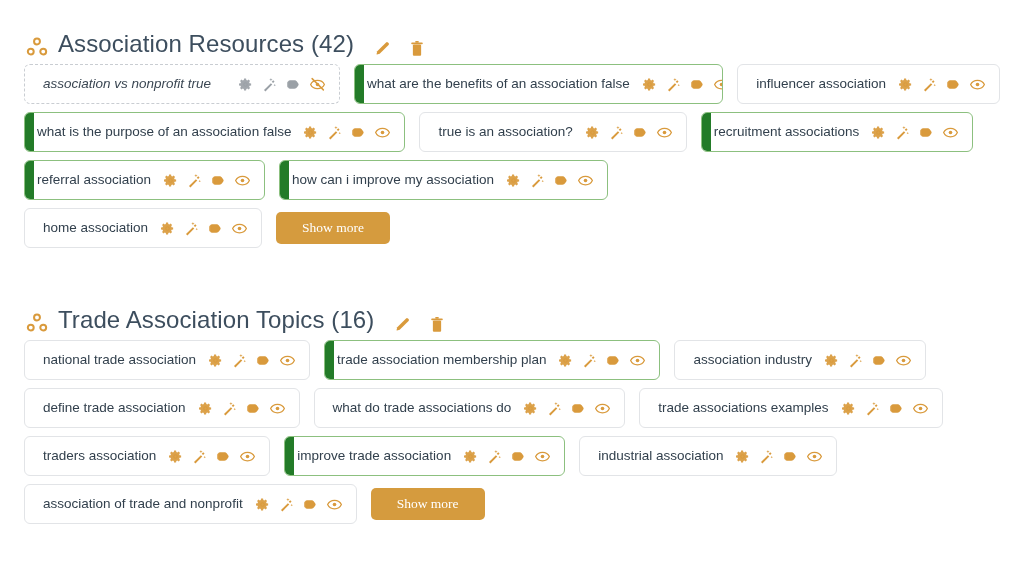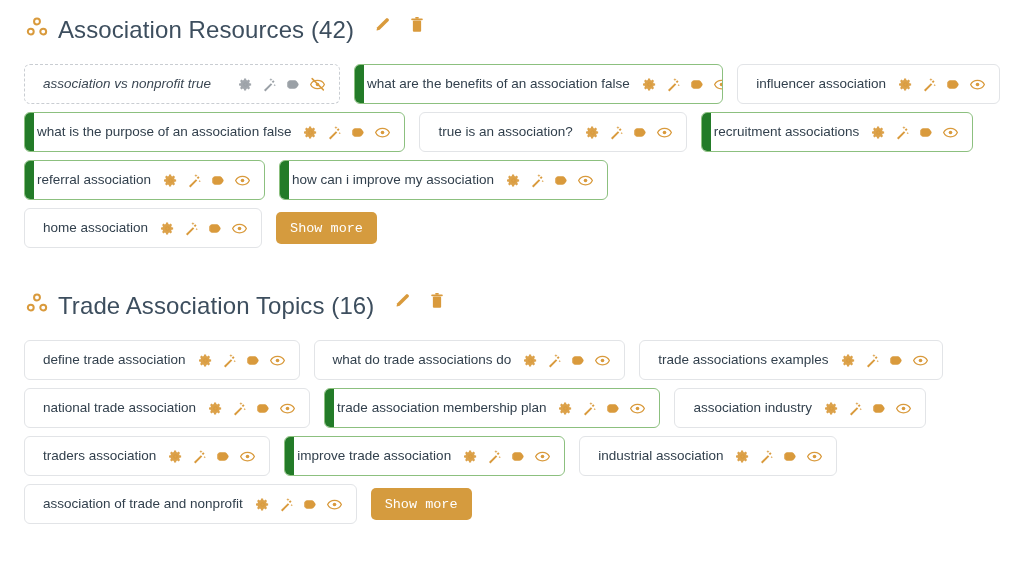--- a/index.html
+++ b/index.html
@@ -17,21 +17,21 @@
     width: 1024px;
     height: 576px;
     padding: 16px 24px 0 24px;
     background: #ffffff;
   }
 
   
   .section { margin-bottom: 8px; }
   .section-header {
     display: flex;
-    align-items: flex-start;
+    align-items: flex-end;
     gap: 10px;
     height: 42px;
     padding-left: 2px;
   }
   .nodes-icon { width: 22px; height: 22px; flex: none; display: block; }
   .section-title {
     font-size: 24px;
     color: #3d4e5e;
     font-weight: 400;
     letter-spacing: .1px;
@@ -96,28 +96,28 @@
     font-style: italic;
     color: #3b4753;
   }
 
   
   .show-more {
     display: inline-flex;
     align-items: center;
     justify-content: center;
     height: 32px;
-    padding: 0 14px;
+    padding: 0 26px;
     background: #d59b3e;
     color: #ffffff;
     font-size: 13.5px;
     border: none;
     border-radius: 5px;
     cursor: pointer;
-    font-family: Liberation Mono, monospace;
+    font-family: Liberation Serif, serif;
     white-space: nowrap;
   }
   .spacer-block { height: 36px; }
 </style>
 </head>
 <body>
 
 <div class="page">
   <div id="sections-container">
       <div class="section">
@@ -376,91 +376,20 @@
             <svg viewBox="0 0 24 24" class="hdr-btn">
               <rect x="6.5" y="6" width="11" height="15" rx="1.4" fill="#d99a3c"></rect>
      <rect x="4.3" y="3.2" width="15.4" height="2.6" rx="1" fill="#d99a3c"></rect>
      <rect x="9.6" y="1.2" width="4.8" height="2.4" rx="1" fill="#d99a3c"></rect>
             </svg>
           </div>
         </div>
         <div class="rows">
           <div class="row">
             <div class="chip">
-              <span class="chip-label">define trade association</span>
-              <span class="chip-actions">
-                <svg viewBox="0 0 24 24" class="act">
-                  <path fill="#d99a3c" d="M12 8.3a3.7 3.7 0 1 0 0 7.4 3.7 3.7 0 0 0 0-7.4zm0 5.6a1.9 1.9 0 1 1 0-3.8 1.9 1.9 0 0 1 0 3.8z"></path>
-     <path fill="#d99a3c" d="M21 13.6v-3.2l-2.5-.4a6.9 6.9 0 0 0-.7-1.7l1.5-2-2.3-2.3-2 1.5a6.9 6.9 0 0 0-1.7-.7L12.9 2.3H9.7L9.3 4.8a6.9 6.9 0 0 0-1.7.7l-2-1.5L3.3 6.3l1.5 2a6.9 6.9 0 0 0-.7 1.7L1.6 10.4v3.2l2.5.4c.16.6.4 1.17.7 1.7l-1.5 2 2.3 2.3 2-1.5c.53.3 1.1.54 1.7.7l.4 2.5h3.2l.4-2.5c.6-.16 1.17-.4 1.7-.7l2 1.5 2.3-2.3-1.5-2c.3-.53.54-1.1.7-1.7z" opacity="0.92"></path>
-                </svg>
-                <svg viewBox="0 0 24 24" class="act">
-                  <path d="M3.2 20.8l11-11 2.2 2.2-11 11z" fill="#d99a3c"></path>
-     <path d="M15.6 7.4l2.2 2.2 2.3-2.3-2.2-2.2z" fill="#d99a3c"></path>
-     <path d="M14.3 1.4l.75 2.0 2.0.75-2.0.75-.75 2.0-.75-2.0-2.0-.75 2.0-.75z" fill="#d99a3c"></path>
-     <path d="M20.4 11.2l.52 1.35 1.35.52-1.35.52-.52 1.35-.52-1.35-1.35-.52 1.35-.52z" fill="#d99a3c"></path>
-                </svg>
-                <svg viewBox="0 0 24 24" class="act">
-                  <path d="M3.4 8.2C3.4 6.6 4.7 5.3 6.3 5.3h7.1c1.9 0 3.6 1 4.6 2.6l1.9 3c.4.7.4 1.5 0 2.2l-1.9 3a5.4 5.4 0 0 1-4.6 2.6H6.3a2.9 2.9 0 0 1-2.9-2.9z" fill="#d99a3c"></path>
-     <path d="M1.6 9.4c0-1.2 1-2.2 2.2-2.2h2.1v9.6H3.8a2.2 2.2 0 0 1-2.2-2.2z" fill="#d99a3c" opacity="0.75"></path>
-                </svg>
-                <svg viewBox="0 0 24 24" class="act">
-                  <path d="M12 5.2C6.9 5.2 2.6 8.4 1 12c1.6 3.6 5.9 6.8 11 6.8S21.4 15.6 23 12c-1.6-3.6-5.9-6.8-11-6.8z" fill="none" stroke="#d99a3c" stroke-width="2"></path>
-     <circle cx="12" cy="12" r="2.9" fill="#d99a3c"></circle>
-                </svg>
-              </span>
-            </div>
-            <div class="chip">
-              <span class="chip-label">what do trade associations do</span>
-              <span class="chip-actions">
-                <svg viewBox="0 0 24 24" class="act">
-                  <path fill="#d99a3c" d="M12 8.3a3.7 3.7 0 1 0 0 7.4 3.7 3.7 0 0 0 0-7.4zm0 5.6a1.9 1.9 0 1 1 0-3.8 1.9 1.9 0 0 1 0 3.8z"></path>
-     <path fill="#d99a3c" d="M21 13.6v-3.2l-2.5-.4a6.9 6.9 0 0 0-.7-1.7l1.5-2-2.3-2.3-2 1.5a6.9 6.9 0 0 0-1.7-.7L12.9 2.3H9.7L9.3 4.8a6.9 6.9 0 0 0-1.7.7l-2-1.5L3.3 6.3l1.5 2a6.9 6.9 0 0 0-.7 1.7L1.6 10.4v3.2l2.5.4c.16.6.4 1.17.7 1.7l-1.5 2 2.3 2.3 2-1.5c.53.3 1.1.54 1.7.7l.4 2.5h3.2l.4-2.5c.6-.16 1.17-.4 1.7-.7l2 1.5 2.3-2.3-1.5-2c.3-.53.54-1.1.7-1.7z" opacity="0.92"></path>
-                </svg>
-                <svg viewBox="0 0 24 24" class="act">
-                  <path d="M3.2 20.8l11-11 2.2 2.2-11 11z" fill="#d99a3c"></path>
-     <path d="M15.6 7.4l2.2 2.2 2.3-2.3-2.2-2.2z" fill="#d99a3c"></path>
-     <path d="M14.3 1.4l.75 2.0 2.0.75-2.0.75-.75 2.0-.75-2.0-2.0-.75 2.0-.75z" fill="#d99a3c"></path>
-     <path d="M20.4 11.2l.52 1.35 1.35.52-1.35.52-.52 1.35-.52-1.35-1.35-.52 1.35-.52z" fill="#d99a3c"></path>
-                </svg>
-                <svg viewBox="0 0 24 24" class="act">
-                  <path d="M3.4 8.2C3.4 6.6 4.7 5.3 6.3 5.3h7.1c1.9 0 3.6 1 4.6 2.6l1.9 3c.4.7.4 1.5 0 2.2l-1.9 3a5.4 5.4 0 0 1-4.6 2.6H6.3a2.9 2.9 0 0 1-2.9-2.9z" fill="#d99a3c"></path>
-     <path d="M1.6 9.4c0-1.2 1-2.2 2.2-2.2h2.1v9.6H3.8a2.2 2.2 0 0 1-2.2-2.2z" fill="#d99a3c" opacity="0.75"></path>
-                </svg>
-                <svg viewBox="0 0 24 24" class="act">
-                  <path d="M12 5.2C6.9 5.2 2.6 8.4 1 12c1.6 3.6 5.9 6.8 11 6.8S21.4 15.6 23 12c-1.6-3.6-5.9-6.8-11-6.8z" fill="none" stroke="#d99a3c" stroke-width="2"></path>
-     <circle cx="12" cy="12" r="2.9" fill="#d99a3c"></circle>
-                </svg>
-              </span>
-            </div>
-            <div class="chip">
-              <span class="chip-label">trade associations examples</span>
-              <span class="chip-actions">
-                <svg viewBox="0 0 24 24" class="act">
-                  <path fill="#d99a3c" d="M12 8.3a3.7 3.7 0 1 0 0 7.4 3.7 3.7 0 0 0 0-7.4zm0 5.6a1.9 1.9 0 1 1 0-3.8 1.9 1.9 0 0 1 0 3.8z"></path>
-     <path fill="#d99a3c" d="M21 13.6v-3.2l-2.5-.4a6.9 6.9 0 0 0-.7-1.7l1.5-2-2.3-2.3-2 1.5a6.9 6.9 0 0 0-1.7-.7L12.9 2.3H9.7L9.3 4.8a6.9 6.9 0 0 0-1.7.7l-2-1.5L3.3 6.3l1.5 2a6.9 6.9 0 0 0-.7 1.7L1.6 10.4v3.2l2.5.4c.16.6.4 1.17.7 1.7l-1.5 2 2.3 2.3 2-1.5c.53.3 1.1.54 1.7.7l.4 2.5h3.2l.4-2.5c.6-.16 1.17-.4 1.7-.7l2 1.5 2.3-2.3-1.5-2c.3-.53.54-1.1.7-1.7z" opacity="0.92"></path>
-                </svg>
-                <svg viewBox="0 0 24 24" class="act">
-                  <path d="M3.2 20.8l11-11 2.2 2.2-11 11z" fill="#d99a3c"></path>
-     <path d="M15.6 7.4l2.2 2.2 2.3-2.3-2.2-2.2z" fill="#d99a3c"></path>
-     <path d="M14.3 1.4l.75 2.0 2.0.75-2.0.75-.75 2.0-.75-2.0-2.0-.75 2.0-.75z" fill="#d99a3c"></path>
-     <path d="M20.4 11.2l.52 1.35 1.35.52-1.35.52-.52 1.35-.52-1.35-1.35-.52 1.35-.52z" fill="#d99a3c"></path>
-                </svg>
-                <svg viewBox="0 0 24 24" class="act">
-                  <path d="M3.4 8.2C3.4 6.6 4.7 5.3 6.3 5.3h7.1c1.9 0 3.6 1 4.6 2.6l1.9 3c.4.7.4 1.5 0 2.2l-1.9 3a5.4 5.4 0 0 1-4.6 2.6H6.3a2.9 2.9 0 0 1-2.9-2.9z" fill="#d99a3c"></path>
-     <path d="M1.6 9.4c0-1.2 1-2.2 2.2-2.2h2.1v9.6H3.8a2.2 2.2 0 0 1-2.2-2.2z" fill="#d99a3c" opacity="0.75"></path>
-                </svg>
-                <svg viewBox="0 0 24 24" class="act">
-                  <path d="M12 5.2C6.9 5.2 2.6 8.4 1 12c1.6 3.6 5.9 6.8 11 6.8S21.4 15.6 23 12c-1.6-3.6-5.9-6.8-11-6.8z" fill="none" stroke="#d99a3c" stroke-width="2"></path>
-     <circle cx="12" cy="12" r="2.9" fill="#d99a3c"></circle>
-                </svg>
-              </span>
-            </div>
-          </div>
-          <div class="row">
-            <div class="chip">
               <span class="chip-label">national trade association</span>
               <span class="chip-actions">
                 <svg viewBox="0 0 24 24" class="act">
                   <path fill="#d99a3c" d="M12 8.3a3.7 3.7 0 1 0 0 7.4 3.7 3.7 0 0 0 0-7.4zm0 5.6a1.9 1.9 0 1 1 0-3.8 1.9 1.9 0 0 1 0 3.8z"></path>
      <path fill="#d99a3c" d="M21 13.6v-3.2l-2.5-.4a6.9 6.9 0 0 0-.7-1.7l1.5-2-2.3-2.3-2 1.5a6.9 6.9 0 0 0-1.7-.7L12.9 2.3H9.7L9.3 4.8a6.9 6.9 0 0 0-1.7.7l-2-1.5L3.3 6.3l1.5 2a6.9 6.9 0 0 0-.7 1.7L1.6 10.4v3.2l2.5.4c.16.6.4 1.17.7 1.7l-1.5 2 2.3 2.3 2-1.5c.53.3 1.1.54 1.7.7l.4 2.5h3.2l.4-2.5c.6-.16 1.17-.4 1.7-.7l2 1.5 2.3-2.3-1.5-2c.3-.53.54-1.1.7-1.7z" opacity="0.92"></path>
                 </svg>
                 <svg viewBox="0 0 24 24" class="act">
                   <path d="M3.2 20.8l11-11 2.2 2.2-11 11z" fill="#d99a3c"></path>
      <path d="M15.6 7.4l2.2 2.2 2.3-2.3-2.2-2.2z" fill="#d99a3c"></path>
      <path d="M14.3 1.4l.75 2.0 2.0.75-2.0.75-.75 2.0-.75-2.0-2.0-.75 2.0-.75z" fill="#d99a3c"></path>
@@ -494,20 +423,91 @@
      <path d="M1.6 9.4c0-1.2 1-2.2 2.2-2.2h2.1v9.6H3.8a2.2 2.2 0 0 1-2.2-2.2z" fill="#d99a3c" opacity="0.75"></path>
                 </svg>
                 <svg viewBox="0 0 24 24" class="act">
                   <path d="M12 5.2C6.9 5.2 2.6 8.4 1 12c1.6 3.6 5.9 6.8 11 6.8S21.4 15.6 23 12c-1.6-3.6-5.9-6.8-11-6.8z" fill="none" stroke="#d99a3c" stroke-width="2"></path>
      <circle cx="12" cy="12" r="2.9" fill="#d99a3c"></circle>
                 </svg>
               </span>
             </div>
             <div class="chip">
               <span class="chip-label">association industry</span>
+              <span class="chip-actions">
+                <svg viewBox="0 0 24 24" class="act">
+                  <path fill="#d99a3c" d="M12 8.3a3.7 3.7 0 1 0 0 7.4 3.7 3.7 0 0 0 0-7.4zm0 5.6a1.9 1.9 0 1 1 0-3.8 1.9 1.9 0 0 1 0 3.8z"></path>
+     <path fill="#d99a3c" d="M21 13.6v-3.2l-2.5-.4a6.9 6.9 0 0 0-.7-1.7l1.5-2-2.3-2.3-2 1.5a6.9 6.9 0 0 0-1.7-.7L12.9 2.3H9.7L9.3 4.8a6.9 6.9 0 0 0-1.7.7l-2-1.5L3.3 6.3l1.5 2a6.9 6.9 0 0 0-.7 1.7L1.6 10.4v3.2l2.5.4c.16.6.4 1.17.7 1.7l-1.5 2 2.3 2.3 2-1.5c.53.3 1.1.54 1.7.7l.4 2.5h3.2l.4-2.5c.6-.16 1.17-.4 1.7-.7l2 1.5 2.3-2.3-1.5-2c.3-.53.54-1.1.7-1.7z" opacity="0.92"></path>
+                </svg>
+                <svg viewBox="0 0 24 24" class="act">
+                  <path d="M3.2 20.8l11-11 2.2 2.2-11 11z" fill="#d99a3c"></path>
+     <path d="M15.6 7.4l2.2 2.2 2.3-2.3-2.2-2.2z" fill="#d99a3c"></path>
+     <path d="M14.3 1.4l.75 2.0 2.0.75-2.0.75-.75 2.0-.75-2.0-2.0-.75 2.0-.75z" fill="#d99a3c"></path>
+     <path d="M20.4 11.2l.52 1.35 1.35.52-1.35.52-.52 1.35-.52-1.35-1.35-.52 1.35-.52z" fill="#d99a3c"></path>
+                </svg>
+                <svg viewBox="0 0 24 24" class="act">
+                  <path d="M3.4 8.2C3.4 6.6 4.7 5.3 6.3 5.3h7.1c1.9 0 3.6 1 4.6 2.6l1.9 3c.4.7.4 1.5 0 2.2l-1.9 3a5.4 5.4 0 0 1-4.6 2.6H6.3a2.9 2.9 0 0 1-2.9-2.9z" fill="#d99a3c"></path>
+     <path d="M1.6 9.4c0-1.2 1-2.2 2.2-2.2h2.1v9.6H3.8a2.2 2.2 0 0 1-2.2-2.2z" fill="#d99a3c" opacity="0.75"></path>
+                </svg>
+                <svg viewBox="0 0 24 24" class="act">
+                  <path d="M12 5.2C6.9 5.2 2.6 8.4 1 12c1.6 3.6 5.9 6.8 11 6.8S21.4 15.6 23 12c-1.6-3.6-5.9-6.8-11-6.8z" fill="none" stroke="#d99a3c" stroke-width="2"></path>
+     <circle cx="12" cy="12" r="2.9" fill="#d99a3c"></circle>
+                </svg>
+              </span>
+            </div>
+          </div>
+          <div class="row">
+            <div class="chip">
+              <span class="chip-label">define trade association</span>
+              <span class="chip-actions">
+                <svg viewBox="0 0 24 24" class="act">
+                  <path fill="#d99a3c" d="M12 8.3a3.7 3.7 0 1 0 0 7.4 3.7 3.7 0 0 0 0-7.4zm0 5.6a1.9 1.9 0 1 1 0-3.8 1.9 1.9 0 0 1 0 3.8z"></path>
+     <path fill="#d99a3c" d="M21 13.6v-3.2l-2.5-.4a6.9 6.9 0 0 0-.7-1.7l1.5-2-2.3-2.3-2 1.5a6.9 6.9 0 0 0-1.7-.7L12.9 2.3H9.7L9.3 4.8a6.9 6.9 0 0 0-1.7.7l-2-1.5L3.3 6.3l1.5 2a6.9 6.9 0 0 0-.7 1.7L1.6 10.4v3.2l2.5.4c.16.6.4 1.17.7 1.7l-1.5 2 2.3 2.3 2-1.5c.53.3 1.1.54 1.7.7l.4 2.5h3.2l.4-2.5c.6-.16 1.17-.4 1.7-.7l2 1.5 2.3-2.3-1.5-2c.3-.53.54-1.1.7-1.7z" opacity="0.92"></path>
+                </svg>
+                <svg viewBox="0 0 24 24" class="act">
+                  <path d="M3.2 20.8l11-11 2.2 2.2-11 11z" fill="#d99a3c"></path>
+     <path d="M15.6 7.4l2.2 2.2 2.3-2.3-2.2-2.2z" fill="#d99a3c"></path>
+     <path d="M14.3 1.4l.75 2.0 2.0.75-2.0.75-.75 2.0-.75-2.0-2.0-.75 2.0-.75z" fill="#d99a3c"></path>
+     <path d="M20.4 11.2l.52 1.35 1.35.52-1.35.52-.52 1.35-.52-1.35-1.35-.52 1.35-.52z" fill="#d99a3c"></path>
+                </svg>
+                <svg viewBox="0 0 24 24" class="act">
+                  <path d="M3.4 8.2C3.4 6.6 4.7 5.3 6.3 5.3h7.1c1.9 0 3.6 1 4.6 2.6l1.9 3c.4.7.4 1.5 0 2.2l-1.9 3a5.4 5.4 0 0 1-4.6 2.6H6.3a2.9 2.9 0 0 1-2.9-2.9z" fill="#d99a3c"></path>
+     <path d="M1.6 9.4c0-1.2 1-2.2 2.2-2.2h2.1v9.6H3.8a2.2 2.2 0 0 1-2.2-2.2z" fill="#d99a3c" opacity="0.75"></path>
+                </svg>
+                <svg viewBox="0 0 24 24" class="act">
+                  <path d="M12 5.2C6.9 5.2 2.6 8.4 1 12c1.6 3.6 5.9 6.8 11 6.8S21.4 15.6 23 12c-1.6-3.6-5.9-6.8-11-6.8z" fill="none" stroke="#d99a3c" stroke-width="2"></path>
+     <circle cx="12" cy="12" r="2.9" fill="#d99a3c"></circle>
+                </svg>
+              </span>
+            </div>
+            <div class="chip">
+              <span class="chip-label">what do trade associations do</span>
+              <span class="chip-actions">
+                <svg viewBox="0 0 24 24" class="act">
+                  <path fill="#d99a3c" d="M12 8.3a3.7 3.7 0 1 0 0 7.4 3.7 3.7 0 0 0 0-7.4zm0 5.6a1.9 1.9 0 1 1 0-3.8 1.9 1.9 0 0 1 0 3.8z"></path>
+     <path fill="#d99a3c" d="M21 13.6v-3.2l-2.5-.4a6.9 6.9 0 0 0-.7-1.7l1.5-2-2.3-2.3-2 1.5a6.9 6.9 0 0 0-1.7-.7L12.9 2.3H9.7L9.3 4.8a6.9 6.9 0 0 0-1.7.7l-2-1.5L3.3 6.3l1.5 2a6.9 6.9 0 0 0-.7 1.7L1.6 10.4v3.2l2.5.4c.16.6.4 1.17.7 1.7l-1.5 2 2.3 2.3 2-1.5c.53.3 1.1.54 1.7.7l.4 2.5h3.2l.4-2.5c.6-.16 1.17-.4 1.7-.7l2 1.5 2.3-2.3-1.5-2c.3-.53.54-1.1.7-1.7z" opacity="0.92"></path>
+                </svg>
+                <svg viewBox="0 0 24 24" class="act">
+                  <path d="M3.2 20.8l11-11 2.2 2.2-11 11z" fill="#d99a3c"></path>
+     <path d="M15.6 7.4l2.2 2.2 2.3-2.3-2.2-2.2z" fill="#d99a3c"></path>
+     <path d="M14.3 1.4l.75 2.0 2.0.75-2.0.75-.75 2.0-.75-2.0-2.0-.75 2.0-.75z" fill="#d99a3c"></path>
+     <path d="M20.4 11.2l.52 1.35 1.35.52-1.35.52-.52 1.35-.52-1.35-1.35-.52 1.35-.52z" fill="#d99a3c"></path>
+                </svg>
+                <svg viewBox="0 0 24 24" class="act">
+                  <path d="M3.4 8.2C3.4 6.6 4.7 5.3 6.3 5.3h7.1c1.9 0 3.6 1 4.6 2.6l1.9 3c.4.7.4 1.5 0 2.2l-1.9 3a5.4 5.4 0 0 1-4.6 2.6H6.3a2.9 2.9 0 0 1-2.9-2.9z" fill="#d99a3c"></path>
+     <path d="M1.6 9.4c0-1.2 1-2.2 2.2-2.2h2.1v9.6H3.8a2.2 2.2 0 0 1-2.2-2.2z" fill="#d99a3c" opacity="0.75"></path>
+                </svg>
+                <svg viewBox="0 0 24 24" class="act">
+                  <path d="M12 5.2C6.9 5.2 2.6 8.4 1 12c1.6 3.6 5.9 6.8 11 6.8S21.4 15.6 23 12c-1.6-3.6-5.9-6.8-11-6.8z" fill="none" stroke="#d99a3c" stroke-width="2"></path>
+     <circle cx="12" cy="12" r="2.9" fill="#d99a3c"></circle>
+                </svg>
+              </span>
+            </div>
+            <div class="chip">
+              <span class="chip-label">trade associations examples</span>
               <span class="chip-actions">
                 <svg viewBox="0 0 24 24" class="act">
                   <path fill="#d99a3c" d="M12 8.3a3.7 3.7 0 1 0 0 7.4 3.7 3.7 0 0 0 0-7.4zm0 5.6a1.9 1.9 0 1 1 0-3.8 1.9 1.9 0 0 1 0 3.8z"></path>
      <path fill="#d99a3c" d="M21 13.6v-3.2l-2.5-.4a6.9 6.9 0 0 0-.7-1.7l1.5-2-2.3-2.3-2 1.5a6.9 6.9 0 0 0-1.7-.7L12.9 2.3H9.7L9.3 4.8a6.9 6.9 0 0 0-1.7.7l-2-1.5L3.3 6.3l1.5 2a6.9 6.9 0 0 0-.7 1.7L1.6 10.4v3.2l2.5.4c.16.6.4 1.17.7 1.7l-1.5 2 2.3 2.3 2-1.5c.53.3 1.1.54 1.7.7l.4 2.5h3.2l.4-2.5c.6-.16 1.17-.4 1.7-.7l2 1.5 2.3-2.3-1.5-2c.3-.53.54-1.1.7-1.7z" opacity="0.92"></path>
                 </svg>
                 <svg viewBox="0 0 24 24" class="act">
                   <path d="M3.2 20.8l11-11 2.2 2.2-11 11z" fill="#d99a3c"></path>
      <path d="M15.6 7.4l2.2 2.2 2.3-2.3-2.2-2.2z" fill="#d99a3c"></path>
      <path d="M14.3 1.4l.75 2.0 2.0.75-2.0.75-.75 2.0-.75-2.0-2.0-.75 2.0-.75z" fill="#d99a3c"></path>
      <path d="M20.4 11.2l.52 1.35 1.35.52-1.35.52-.52 1.35-.52-1.35-1.35-.52 1.35-.52z" fill="#d99a3c"></path>

